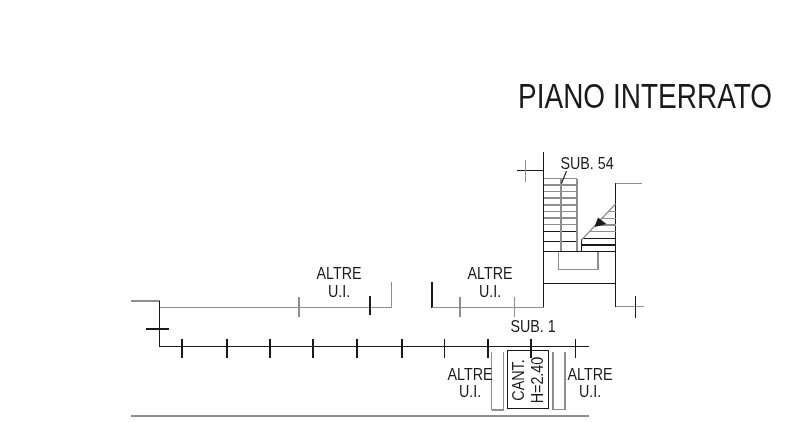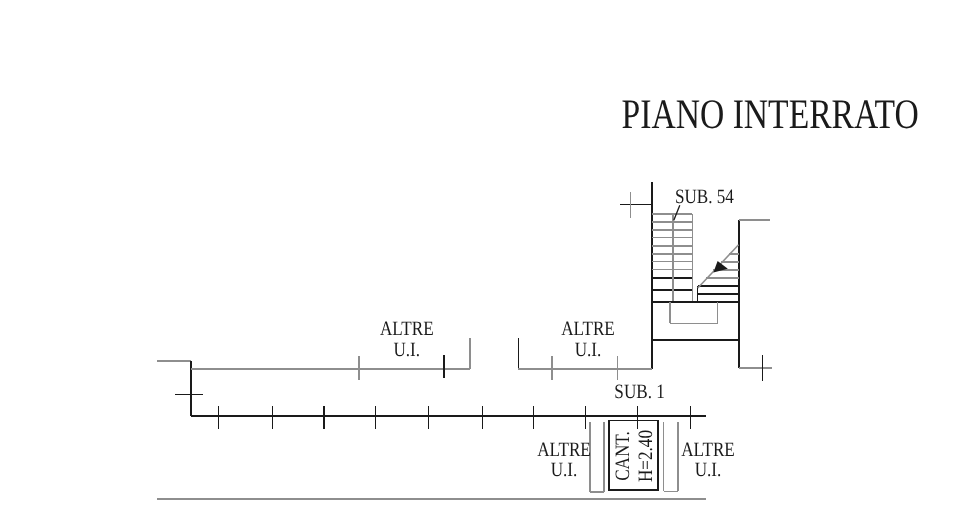--- a/index.html
+++ b/index.html
@@ -5,21 +5,21 @@
   :root{
     --ink:#1a1a1a;
     --muted:#8e8e8e;
     --background:#ffffff;
   }
   html,body{margin:0;padding:0;background:#fff;}
   .page{
     position:relative;
     width:802px;height:422px;
     background:var(--background);
-    font-family:Liberation Serif, serif;
+    font-family:Liberation Sans, sans-serif;
     overflow:hidden;
   }
   .linework{position:absolute;left:0;top:0;}
   .k2{stroke:var(--ink);stroke-width:1.8;fill:none;}
   .kt{stroke:var(--ink);stroke-width:1.1;fill:none;}
   .g{stroke:var(--muted);stroke-width:1.3;fill:none;}
   .arrow{fill:var(--ink);stroke:none;}
   .cellar-box{stroke:var(--ink);stroke-width:1.4;fill:none;}
 
   .title{

